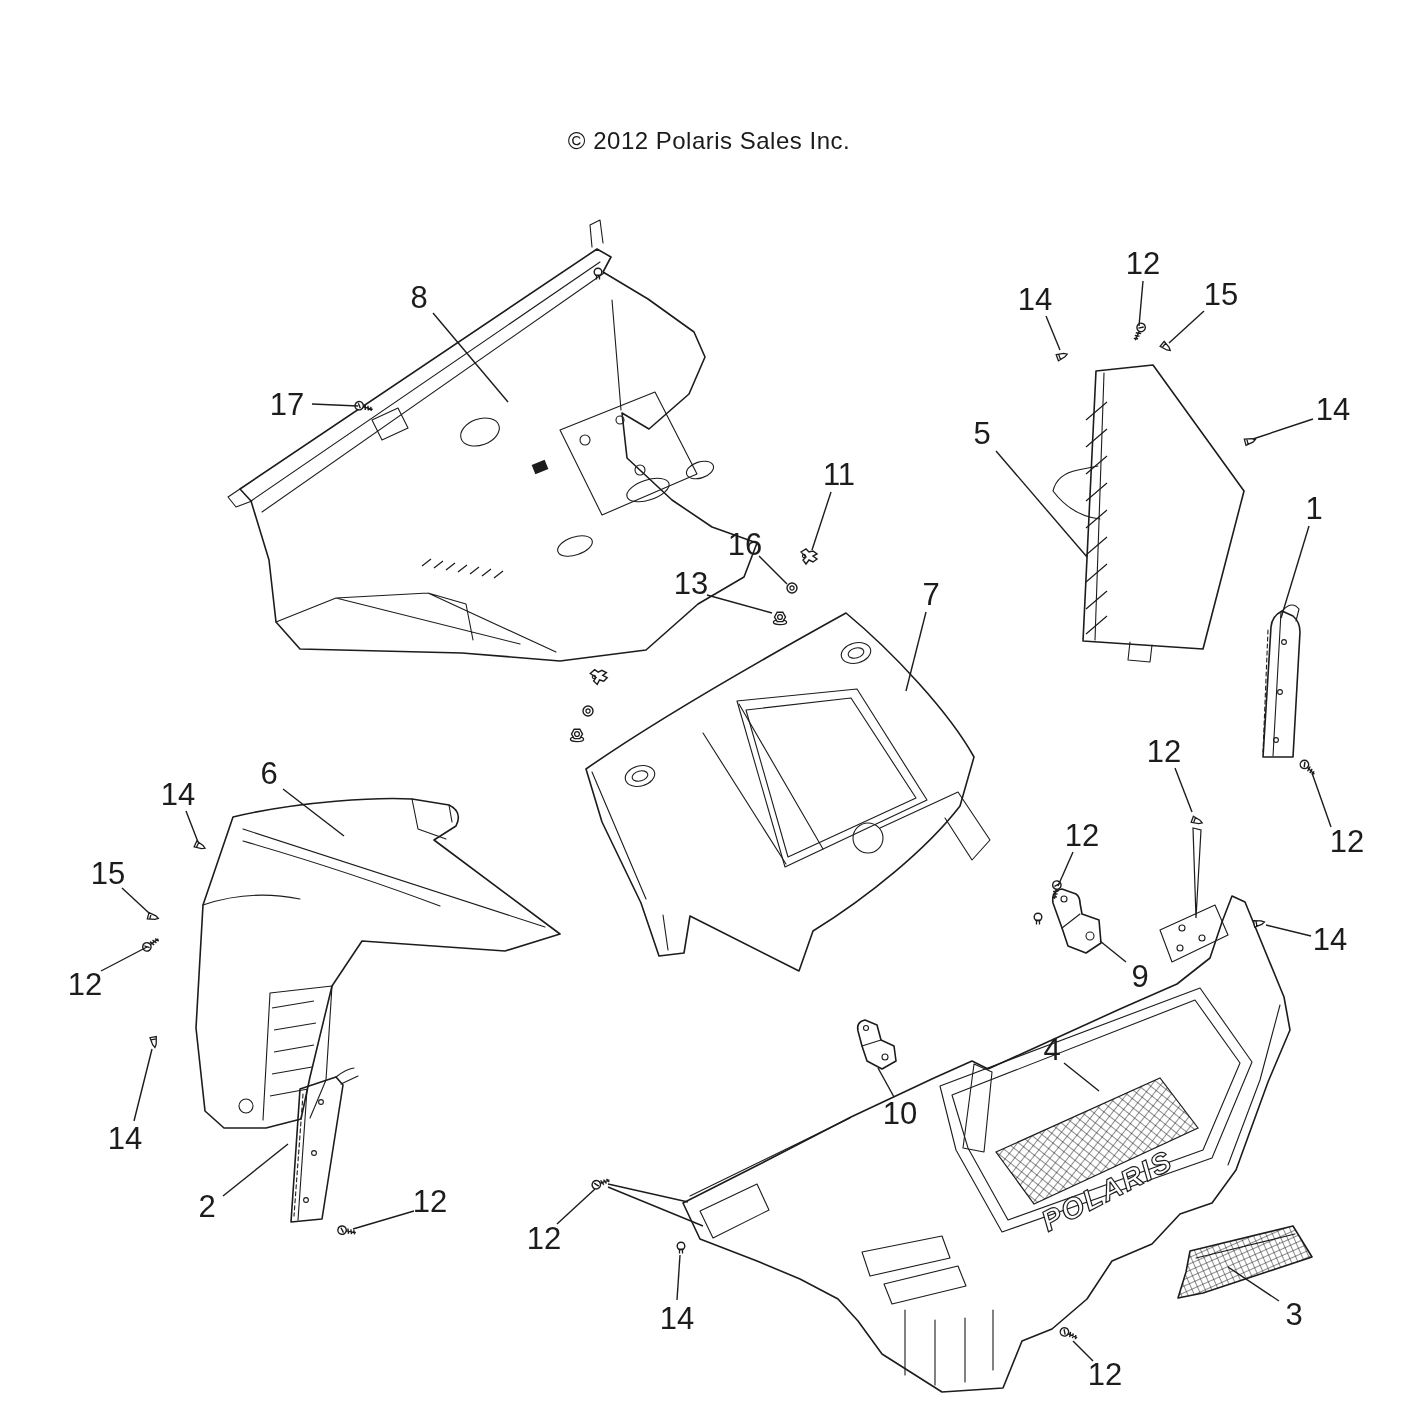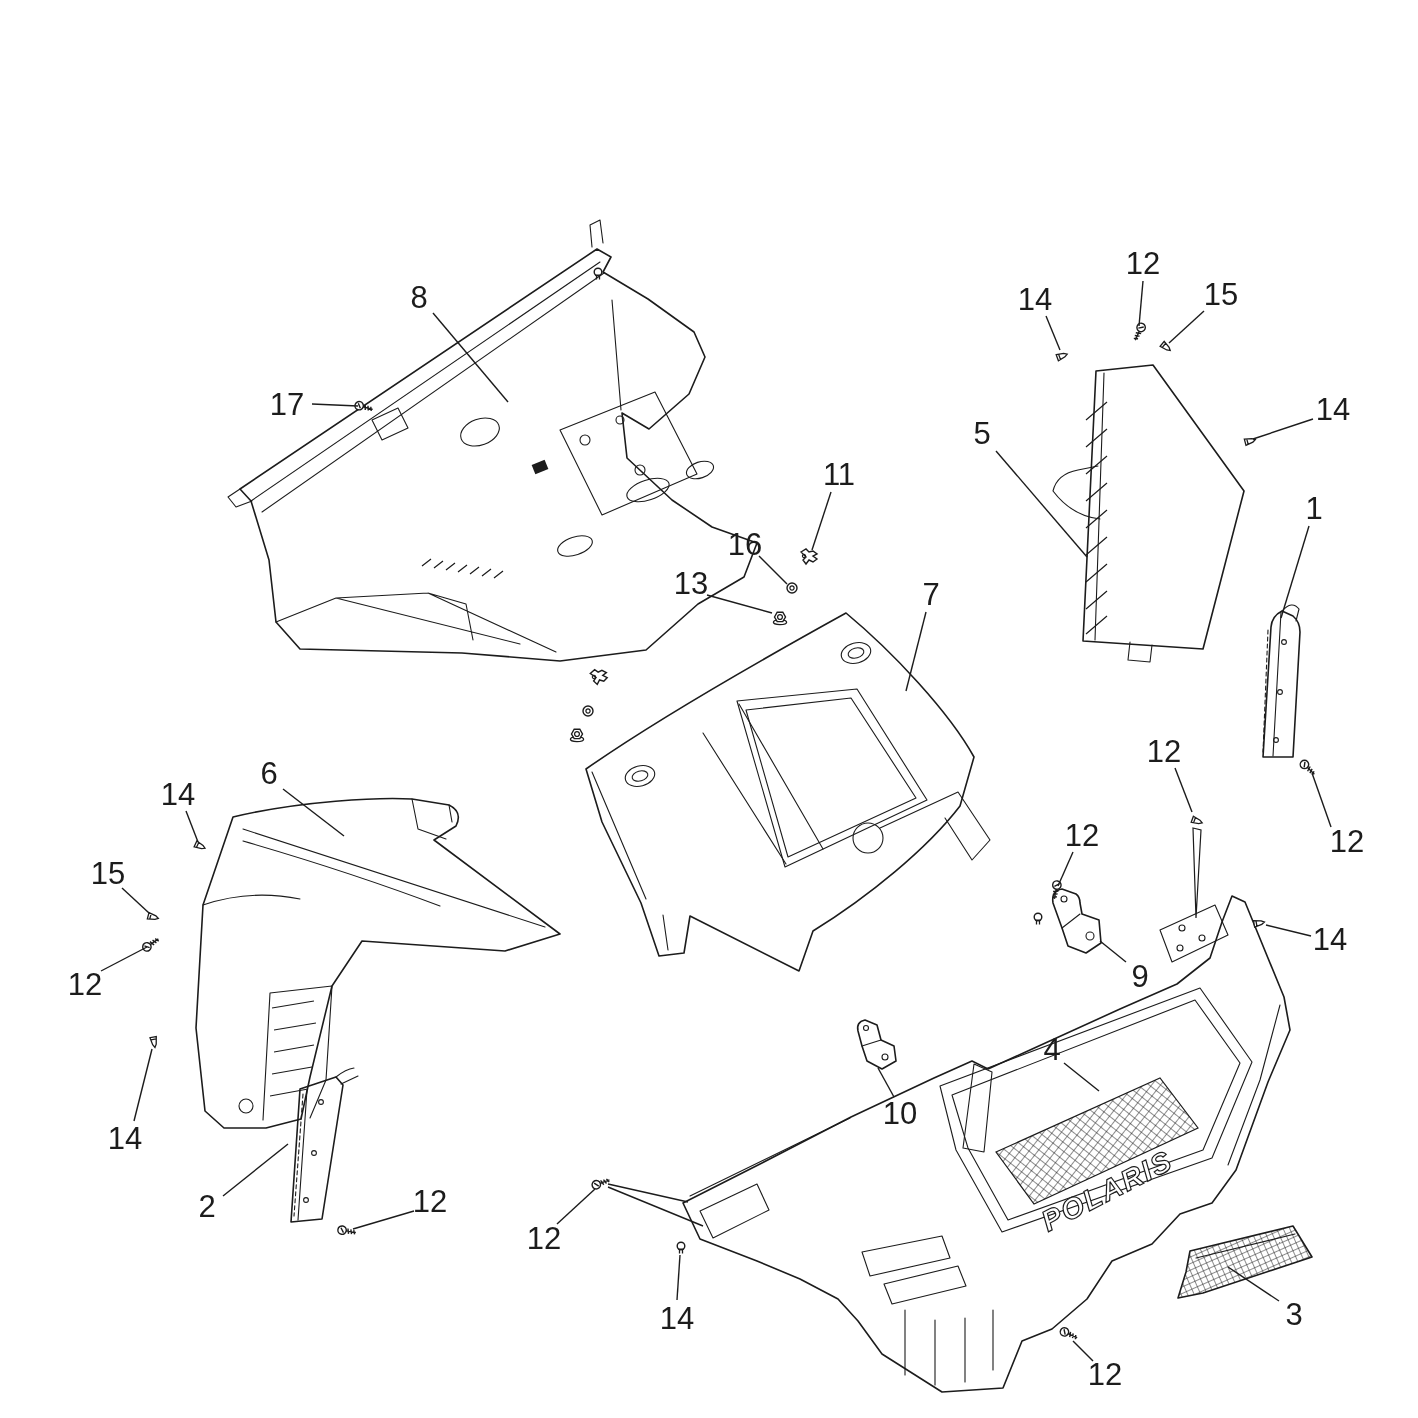--- a/index.html
+++ b/index.html
@@ -14,20 +14,21 @@
   svg{position:absolute;top:0;left:0;}
   .part{stroke:#1c1c1c;fill:none;stroke-width:1.6;stroke-linejoin:round;stroke-linecap:round;}
   .thin{stroke-width:1.1;}
   .mesh{stroke:#1c1c1c;stroke-width:1.2;}
   .callout-label{font-size:31px;fill:#1c1c1c;}
 </style>
 </head>
 <body>
 
 <div class="stage">
+  <div class="copyright">© 2012 Polaris Sales Inc.</div>
 
   <svg id="diagram" width="1418" height="1418" viewBox="0 0 1418 1418">
     <defs>
       <pattern id="meshPat" patternUnits="userSpaceOnUse" width="7" height="7" patternTransform="rotate(38)">
         <path d="M0,0 L0,7 M0,0 L7,0" stroke="#1c1c1c" stroke-width="1" fill="none"></path>
       </pattern>
       <pattern id="meshPat2" patternUnits="userSpaceOnUse" width="6" height="6" patternTransform="rotate(-24)">
         <path d="M0,0 L0,6 M0,0 L6,0" stroke="#1c1c1c" stroke-width="1" fill="none"></path>
       </pattern>
 

